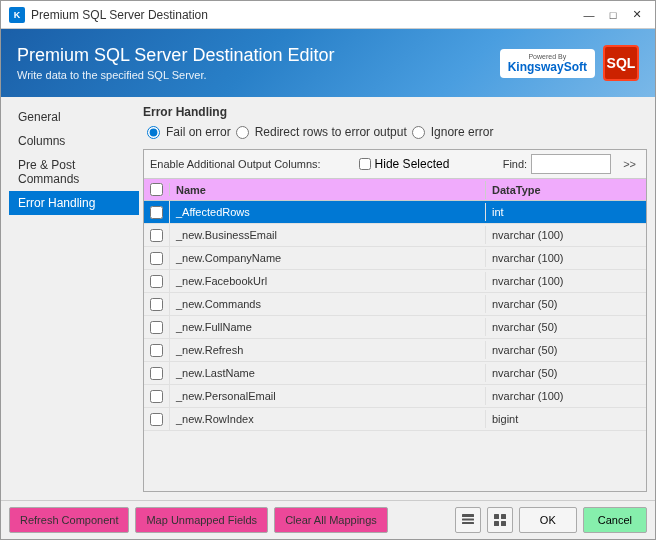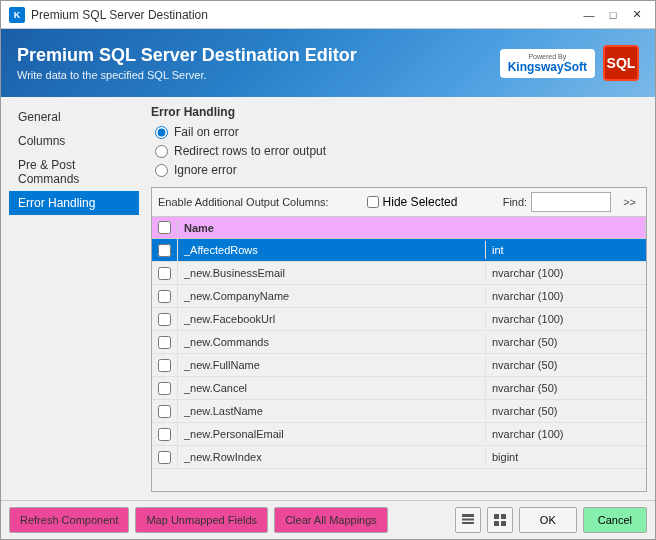--- a/index.html
+++ b/index.html
@@ -74,21 +74,21 @@
       padding: 10px 16px;
       display: flex;
       align-items: center;
       justify-content: space-between;
       min-height: 68px;
     }
 
     .header-title-area { color: white; }
     .header-title-area h1 {
       font-size: 18px;
-      font-weight: bold;
+      font-weight: normal;
       color: white;
       margin-bottom: 3px;
     }
     .header-title-area p {
       font-size: 11px;
       color: rgba(255,255,255,0.9);
     }
 
     .header-logo {
       display: flex;
@@ -128,21 +128,21 @@
       align-items: center;
       justify-content: center;
       border: 2px solid #ff4422;
     }
 
     .content-area {
       display: flex;
       flex: 1;
       overflow: hidden;
       padding: 8px;
-      gap: 12px;
+      gap: 4px;
     }
 
     .sidebar {
       width: 130px;
       flex-shrink: 0;
       background: #f0f0f0;
     }
 
     .sidebar-item {
       padding: 4px 8px;
@@ -169,21 +169,20 @@
 
     .section-title {
       font-size: 12px;
       font-weight: bold;
       color: #333;
       margin-bottom: 6px;
     }
 
     .radio-group {
       display: flex;
-      flex-direction: column;
       gap: 5px;
       margin-left: 4px;
     }
 
     .radio-label {
       display: flex;
       align-items: center;
       gap: 6px;
       font-size: 12px;
       color: #333;
@@ -487,20 +486,21 @@
           <button class="expand-btn">&gt;&gt;</button>
         </div>
 
         <div class="data-table">
 
           <div class="table-col-headers">
             <div class="col-check-header">
               <input type="checkbox" style="">
             </div>
             <div class="col-name-header">Name</div>
+            <div class="col-datatype-header">DataType</div>
           </div>
 
           <div class="table-body" id="table-body">
           <div class="table-row selected">
     <div class="cell-check">
       <input type="checkbox" style="">
     </div>
     <div class="cell-name">_AffectedRows</div>
     <div class="cell-datatype">int</div>
   </div>
@@ -536,21 +536,21 @@
     <div class="cell-check">
       <input type="checkbox" style="">
     </div>
     <div class="cell-name">_new.FullName</div>
     <div class="cell-datatype">nvarchar (50)</div>
   </div>
               <div class="table-row">
     <div class="cell-check">
       <input type="checkbox" style="">
     </div>
-    <div class="cell-name">_new.Cancel</div>
+    <div class="cell-name">_new.Refresh</div>
     <div class="cell-datatype">nvarchar (50)</div>
   </div>
               <div class="table-row">
     <div class="cell-check">
       <input type="checkbox" style="">
     </div>
     <div class="cell-name">_new.LastName</div>
     <div class="cell-datatype">nvarchar (50)</div>
   </div>
               <div class="table-row">

